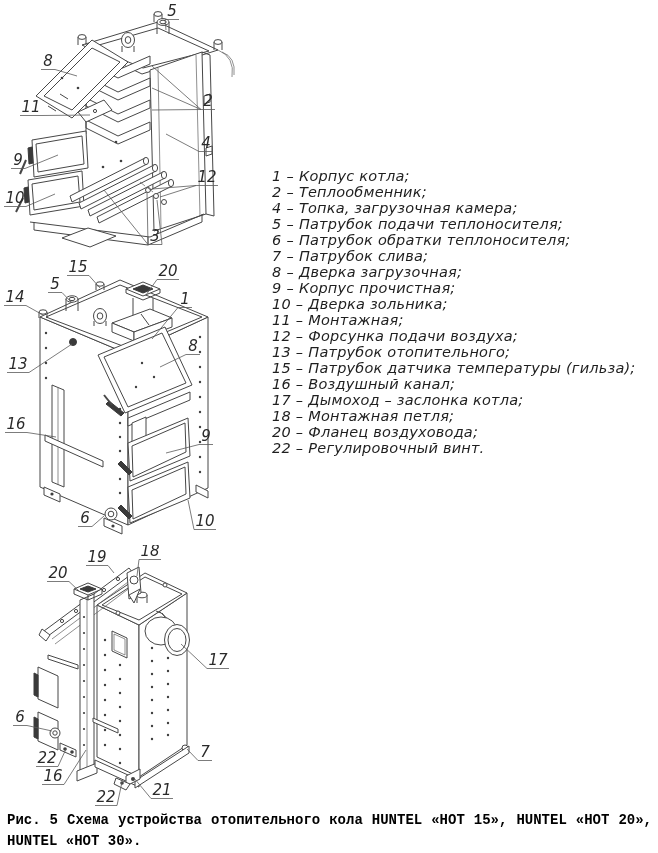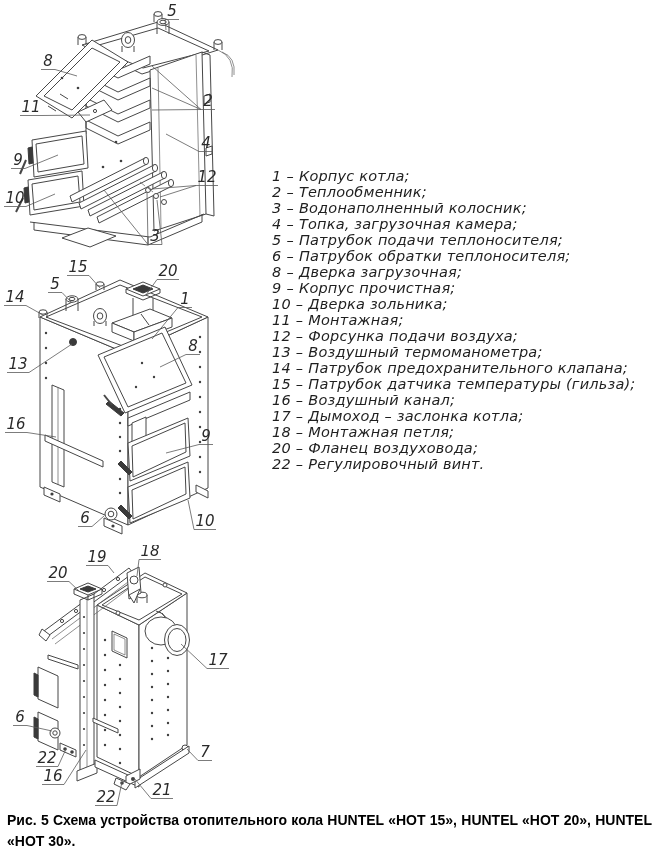--- a/index.html
+++ b/index.html
@@ -12,21 +12,21 @@
   svg .thin{stroke:#5f5f5f;stroke-width:.7;fill:none;}
   svg .dot{fill:#3f3f3f;stroke:none;}
   svg .callouts text{font:italic 15px "DejaVu Sans",sans-serif;fill:#2a2a2a;text-anchor:middle;}
   svg .callouts line{stroke:#5a5a5a;stroke-width:.8;}
   .legend{position:absolute;left:272px;top:168px;width:382px;}
   .legend-row{height:16px;line-height:16px;white-space:nowrap;
               font:italic 14.5px "DejaVu Sans",sans-serif;color:#1f1f1f;letter-spacing:.2px;}
   .legend-num{display:inline-block;}
   .legend-sep{margin:0 5px;}
   .caption{position:absolute;left:7px;top:810px;width:645px;
-           font-family:Liberation Sans, sans-serif;font-weight:bold;font-size:14px;
+           font-family:Liberation Mono, monospace;font-weight:bold;font-size:14px;
            line-height:21px;color:#000000;text-align:justify;text-align-last:left;}
 </style>
 </head>
 <body>
 
 <div class="page">
 
   <svg style="left:0;top:0" width="270" height="255" viewBox="0 0 270 255">
     <g>
       <path class="fw" d="M82,45 L158,22 L218,50 L142,74 Z"></path>
@@ -450,36 +450,36 @@
 
   <div class="legend">
   <div class="legend-row">
     <span class="legend-num">1</span><span class="legend-sep">–</span><span class="legend-text">Корпус котла;</span>
   </div>
 
   <div class="legend-row">
     <span class="legend-num">2</span><span class="legend-sep">–</span><span class="legend-text">Теплообменник;</span>
   </div>
 
-  <div class="legend-row">
-    <span class="legend-num">3</span><span class="legend-sep">–</span><span class="legend-text">Водонаполненный колосник;</span>
-  </div>
 
   <div class="legend-row">
     <span class="legend-num">4</span><span class="legend-sep">–</span><span class="legend-text">Топка, загрузочная камера;</span>
   </div>
 
   <div class="legend-row">
     <span class="legend-num">5</span><span class="legend-sep">–</span><span class="legend-text">Патрубок подачи теплоносителя;</span>
   </div>
 
   <div class="legend-row">
     <span class="legend-num">6</span><span class="legend-sep">–</span><span class="legend-text">Патрубок обратки теплоносителя;</span>
   </div>
 
+  <div class="legend-row">
+    <span class="legend-num">7</span><span class="legend-sep">–</span><span class="legend-text">Патрубок слива;</span>
+  </div>
 
   <div class="legend-row">
     <span class="legend-num">8</span><span class="legend-sep">–</span><span class="legend-text">Дверка загрузочная;</span>
   </div>
 
   <div class="legend-row">
     <span class="legend-num">9</span><span class="legend-sep">–</span><span class="legend-text">Корпус прочистная;</span>
   </div>
 
   <div class="legend-row">
@@ -488,26 +488,23 @@
 
   <div class="legend-row">
     <span class="legend-num">11</span><span class="legend-sep">–</span><span class="legend-text">Монтажная;</span>
   </div>
 
   <div class="legend-row">
     <span class="legend-num">12</span><span class="legend-sep">–</span><span class="legend-text">Форсунка подачи воздуха;</span>
   </div>
 
   <div class="legend-row">
-    <span class="legend-num">13</span><span class="legend-sep">–</span><span class="legend-text">Воздушный термоманометра;</span>
-  </div>
-
-  <div class="legend-row">
-    <span class="legend-num">14</span><span class="legend-sep">–</span><span class="legend-text">Патрубок предохранительного клапана;</span>
-  </div>
+    <span class="legend-num">13</span><span class="legend-sep">–</span><span class="legend-text">Патрубок отопительного;</span>
+  </div>
+
 
   <div class="legend-row">
     <span class="legend-num">15</span><span class="legend-sep">–</span><span class="legend-text">Патрубок датчика температуры (гильза);</span>
   </div>
 
   <div class="legend-row">
     <span class="legend-num">16</span><span class="legend-sep">–</span><span class="legend-text">Воздушный канал;</span>
   </div>
 
   <div class="legend-row">

